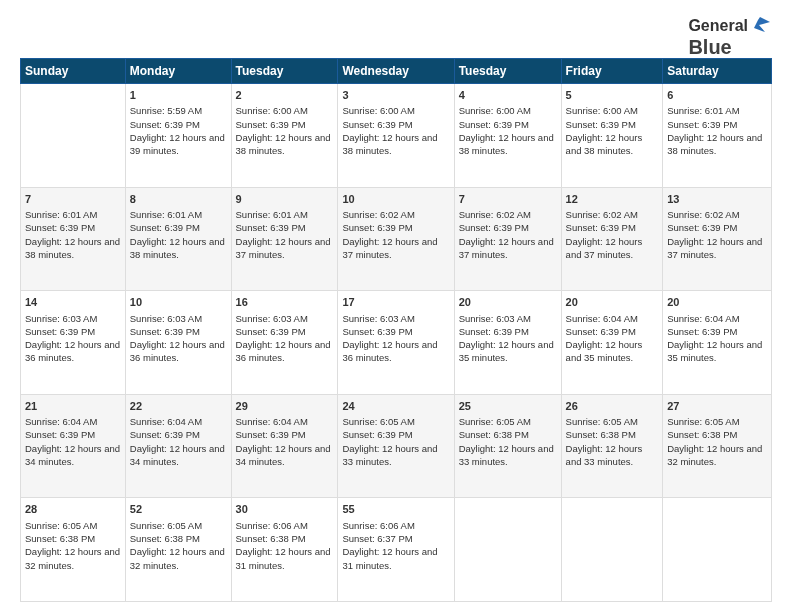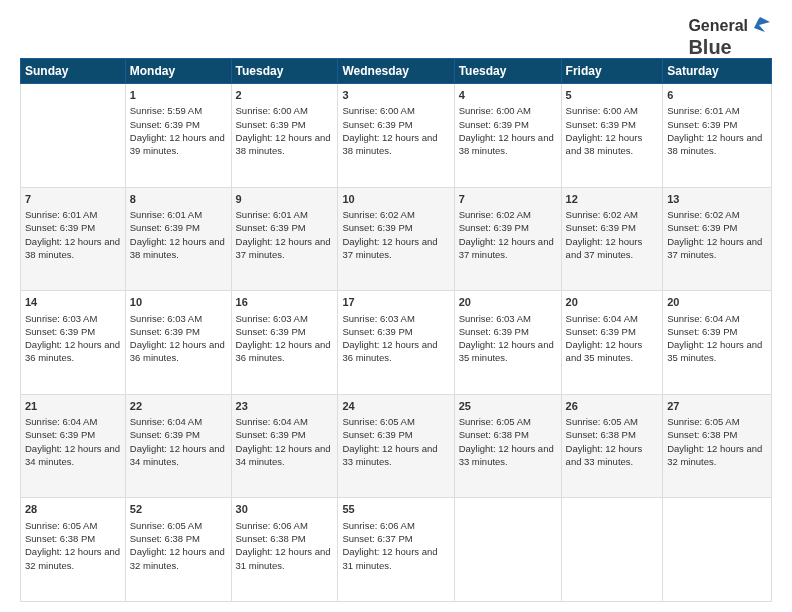--- a/index.html
+++ b/index.html
@@ -137,21 +137,21 @@
           <td><span class="day-num">10</span><span>Sunrise: 6:03 AM</span><br><span>Sunset: 6:39 PM</span><br><span>Daylight: 12 hours and 36 minutes.</span></td>
           <td><span class="day-num">16</span><span>Sunrise: 6:03 AM</span><br><span>Sunset: 6:39 PM</span><br><span>Daylight: 12 hours and 36 minutes.</span></td>
           <td><span class="day-num">17</span><span>Sunrise: 6:03 AM</span><br><span>Sunset: 6:39 PM</span><br><span>Daylight: 12 hours and 36 minutes.</span></td>
           <td><span class="day-num">20</span><span>Sunrise: 6:03 AM</span><br><span>Sunset: 6:39 PM</span><br><span>Daylight: 12 hours and 35 minutes.</span></td>
           <td><span class="day-num">20</span><span>Sunrise: 6:04 AM</span><br><span>Sunset: 6:39 PM</span><br><span>Daylight: 12 hours and 35 minutes.</span></td>
           <td><span class="day-num">20</span><span>Sunrise: 6:04 AM</span><br><span>Sunset: 6:39 PM</span><br><span>Daylight: 12 hours and 35 minutes.</span></td>
         </tr>
         <tr>
           <td><span class="day-num">21</span><span>Sunrise: 6:04 AM</span><br><span>Sunset: 6:39 PM</span><br><span>Daylight: 12 hours and 34 minutes.</span></td>
           <td><span class="day-num">22</span><span>Sunrise: 6:04 AM</span><br><span>Sunset: 6:39 PM</span><br><span>Daylight: 12 hours and 34 minutes.</span></td>
-          <td><span class="day-num">23</span><span>Sunrise: 6:04 AM</span><br><span>Sunset: 6:39 PM</span><br><span>Daylight: 12 hours and 34 minutes.</span></td>
+          <td><span class="day-num">29</span><span>Sunrise: 6:04 AM</span><br><span>Sunset: 6:39 PM</span><br><span>Daylight: 12 hours and 34 minutes.</span></td>
           <td><span class="day-num">24</span><span>Sunrise: 6:05 AM</span><br><span>Sunset: 6:39 PM</span><br><span>Daylight: 12 hours and 33 minutes.</span></td>
           <td><span class="day-num">25</span><span>Sunrise: 6:05 AM</span><br><span>Sunset: 6:38 PM</span><br><span>Daylight: 12 hours and 33 minutes.</span></td>
           <td><span class="day-num">26</span><span>Sunrise: 6:05 AM</span><br><span>Sunset: 6:38 PM</span><br><span>Daylight: 12 hours and 33 minutes.</span></td>
           <td><span class="day-num">27</span><span>Sunrise: 6:05 AM</span><br><span>Sunset: 6:38 PM</span><br><span>Daylight: 12 hours and 32 minutes.</span></td>
         </tr>
         <tr>
           <td><span class="day-num">28</span><span>Sunrise: 6:05 AM</span><br><span>Sunset: 6:38 PM</span><br><span>Daylight: 12 hours and 32 minutes.</span></td>
           <td><span class="day-num">52</span><span>Sunrise: 6:05 AM</span><br><span>Sunset: 6:38 PM</span><br><span>Daylight: 12 hours and 32 minutes.</span></td>
           <td><span class="day-num">30</span><span>Sunrise: 6:06 AM</span><br><span>Sunset: 6:38 PM</span><br><span>Daylight: 12 hours and 31 minutes.</span></td>
           <td><span class="day-num">55</span><span>Sunrise: 6:06 AM</span><br><span>Sunset: 6:37 PM</span><br><span>Daylight: 12 hours and 31 minutes.</span></td>

